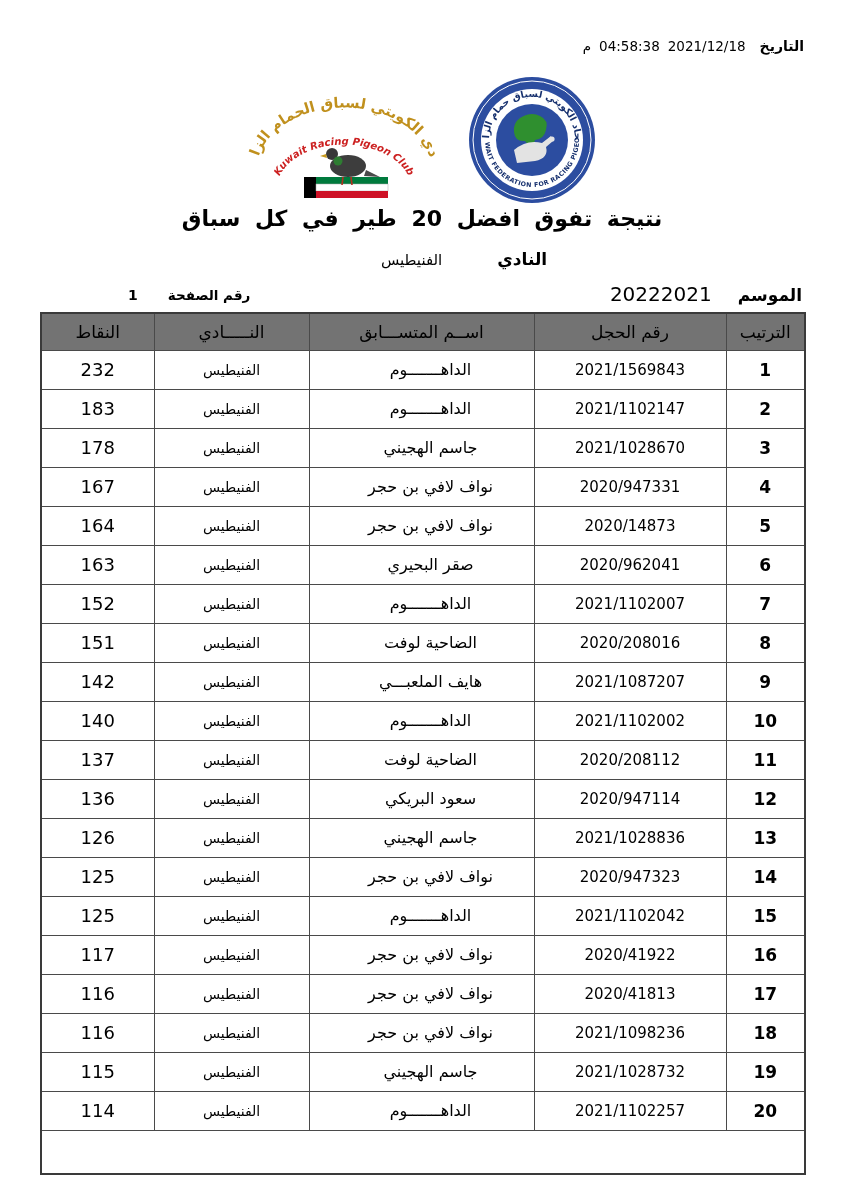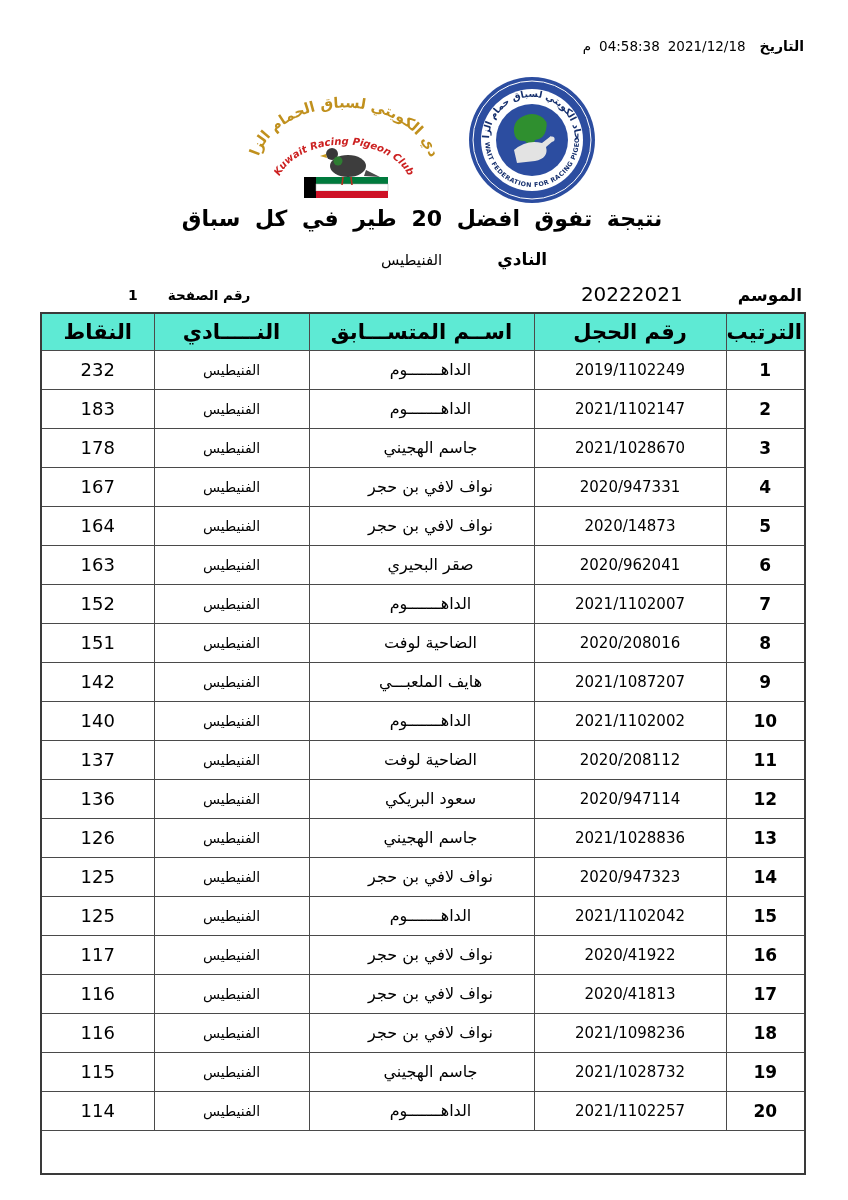--- a/index.html
+++ b/index.html
@@ -49,21 +49,21 @@
     direction: rtl; gap: 55px;
   }
   .club-label { font-weight: bold; font-size: 17px; }
   .club-value { font-size: 15px; }
 
   .season-group {
     position: absolute;
     top: 282px; right: 46px;
     display: flex; direction: rtl; align-items: baseline; gap: 26px;
   }
-  .season-label { font-weight: bold; font-size: 17px; margin-left: 29px; }
+  .season-label { font-weight: bold; font-size: 17px; }
   .season-value { font-size: 20px; }
 
   .pageno-group {
     position: absolute;
     top: 287px; left: 128px;
     display: flex; direction: rtl; align-items: baseline; gap: 30px;
   }
   .pageno-label { font-weight: bold; font-size: 13.5px; }
   .pageno-value { font-weight: bold; font-size: 14px; }
 
@@ -79,23 +79,23 @@
   }
   .results th, .results td {
     border: 1px solid #4a4a4a;
     text-align: center;
     vertical-align: middle;
     padding: 0 2px;
     overflow: hidden;
     white-space: nowrap;
   }
   .results th {
-    background: #5eead4;
-    font-weight: bold;
-    font-size: 21px;
+    background: #737373;
+    font-weight: normal;
+    font-size: 17px;
     height: 37px;
   }
   .results td { height: 39px; background: #fff; }
   .col-rank   { width: 79px; }
   .col-ring   { width: 192px; }
   .col-name   { width: 225px; }
   .col-club   { width: 155px; }
   .col-points { width: 113px; }
   td.cell-rank   { font-weight: bold; font-size: 17px; }
   td.cell-ring   { font-size: 15px; }
@@ -206,21 +206,21 @@
         <th>الترتيب</th>
         <th>رقم الحجل</th>
         <th>اســم المتســـابق</th>
         <th>النـــــادي</th>
         <th>النقاط</th>
       </tr>
     </thead>
     <tbody>
         <tr>
           <td class="cell-rank">1</td>
-          <td class="cell-ring">2019/1102249</td>
+          <td class="cell-ring">2021/1569843</td>
           <td class="cell-name">الداهـــــــوم</td>
           <td class="cell-club">الفنيطيس</td>
           <td class="cell-points">232</td>
         </tr>
         <tr>
           <td class="cell-rank">2</td>
           <td class="cell-ring">2021/1102147</td>
           <td class="cell-name">الداهـــــــوم</td>
           <td class="cell-club">الفنيطيس</td>
           <td class="cell-points">183</td>

